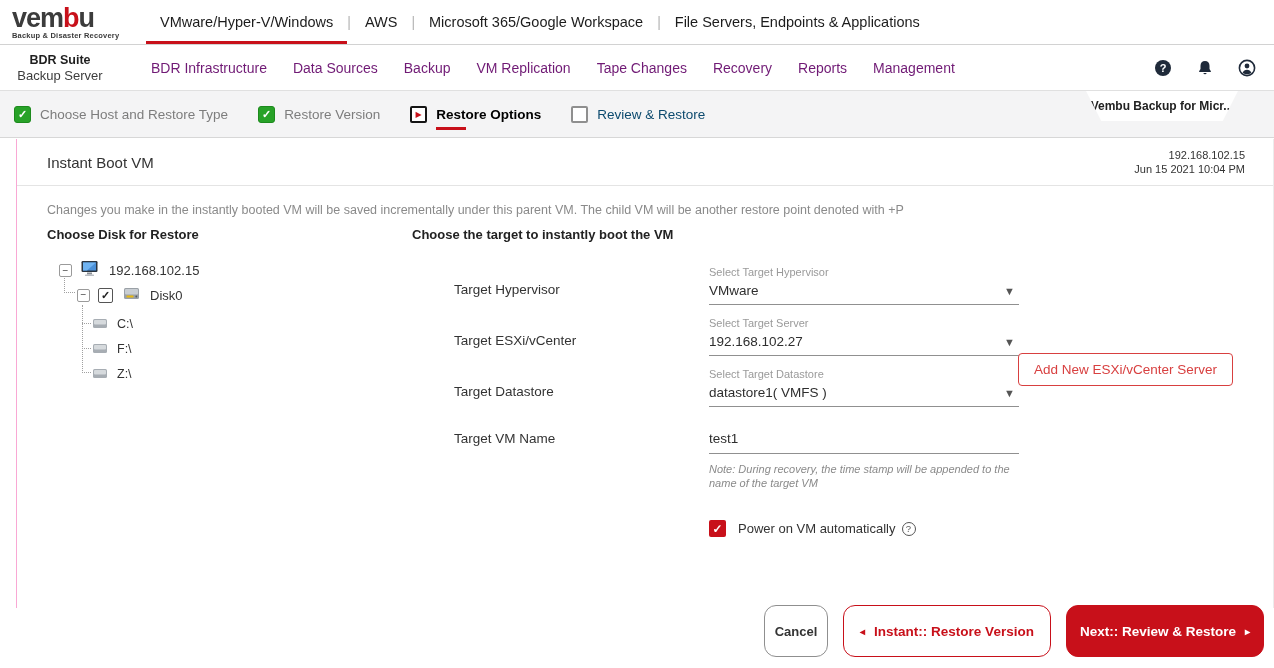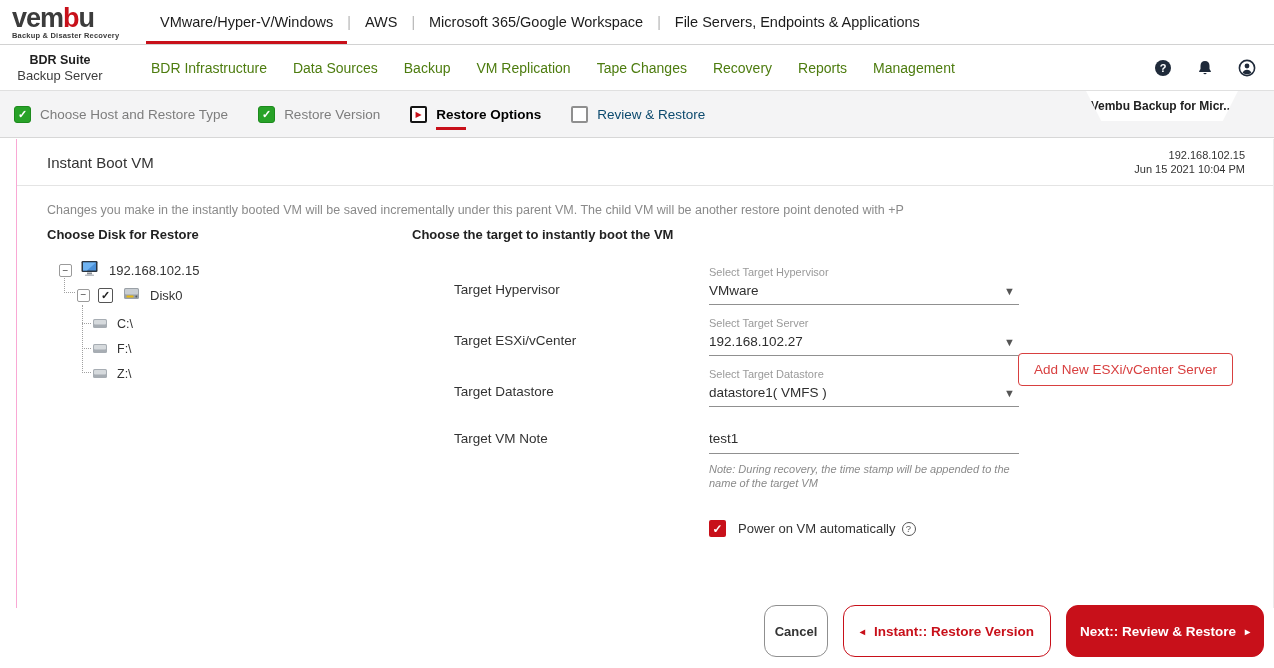--- a/index.html
+++ b/index.html
@@ -17,21 +17,21 @@
   .ptab { display:flex; align-items:center; padding:0 14px; font-size:14.5px; color:#1c1c1c; cursor:pointer; position:relative; }
   .ptab.active { border-bottom:3px solid #c8101a; padding-top:3px; }
   .ptab-sep { display:flex; align-items:center; color:#b5b5b5; font-size:14px; }
 
   
   .nav2 { height:46px; border-bottom:1px solid #e0e0e0; display:flex; align-items:center; background:#fff; }
   .brand { width:104px; margin-left:8px; text-align:center; line-height:15px; cursor:pointer; }
   .brand-title { font-size:12.5px; font-weight:700; color:#1f1f1f; }
   .brand-sub { font-size:13px; color:#3d3d3d; }
   .nav-items { display:flex; margin-left:26px; }
-  .nav-item { padding:0 13px; font-size:14px; color:#4d7c0f; cursor:pointer; }
+  .nav-item { padding:0 13px; font-size:14px; color:#701a75; cursor:pointer; }
   .nav-icons { margin-left:auto; margin-right:18px; display:flex; align-items:center; gap:24px; }
   .nav-icon { width:18px; height:18px; cursor:pointer; display:flex; align-items:center; justify-content:center; }
 
   
   .stepbar { height:47px; background:#f4f4f5; border-bottom:1px solid #d7d7d7; display:flex; align-items:center; padding-left:14px; position:relative; }
   .step { display:flex; align-items:center; margin-right:30px; cursor:pointer; }
   .step-box { width:17px; height:17px; border-radius:3px; display:flex; align-items:center; justify-content:center; flex:0 0 auto; }
   .step.completed .step-box { background:#28a228; border:1px solid #1d8a1d; color:#fff; font-size:11px; font-weight:700; }
   .step.current .step-box { background:#fff; border:2px solid #151515; border-radius:2px; color:#c8101a; font-size:8px; }
   .step.pending .step-box { background:#fff; border:2px solid #8f8f8f; border-radius:2px; color:transparent; }
@@ -298,21 +298,21 @@
           <div class="value-line">
             <div class="f-value">datastore1( VMFS )</div>
             <div class="caret">▼</div>
           </div>
         </div>
       </div>
 
       <button class="add-server-btn">Add New ESXi/vCenter Server</button>
 
       <div class="form-row vmname-row">
-        <div class="f-label">Target VM Note</div>
+        <div class="f-label">Target VM Name</div>
         <div class="f-field">
           <input class="vm-input" type="text" value="test1" style="">
         </div>
       </div>
       <div class="note-row">
         <div class="f-note">Note: During recovery, the time stamp will be appended to the name of the target VM</div>
       </div>
 
       <div class="power-row">
         <div class="power-wrap">

